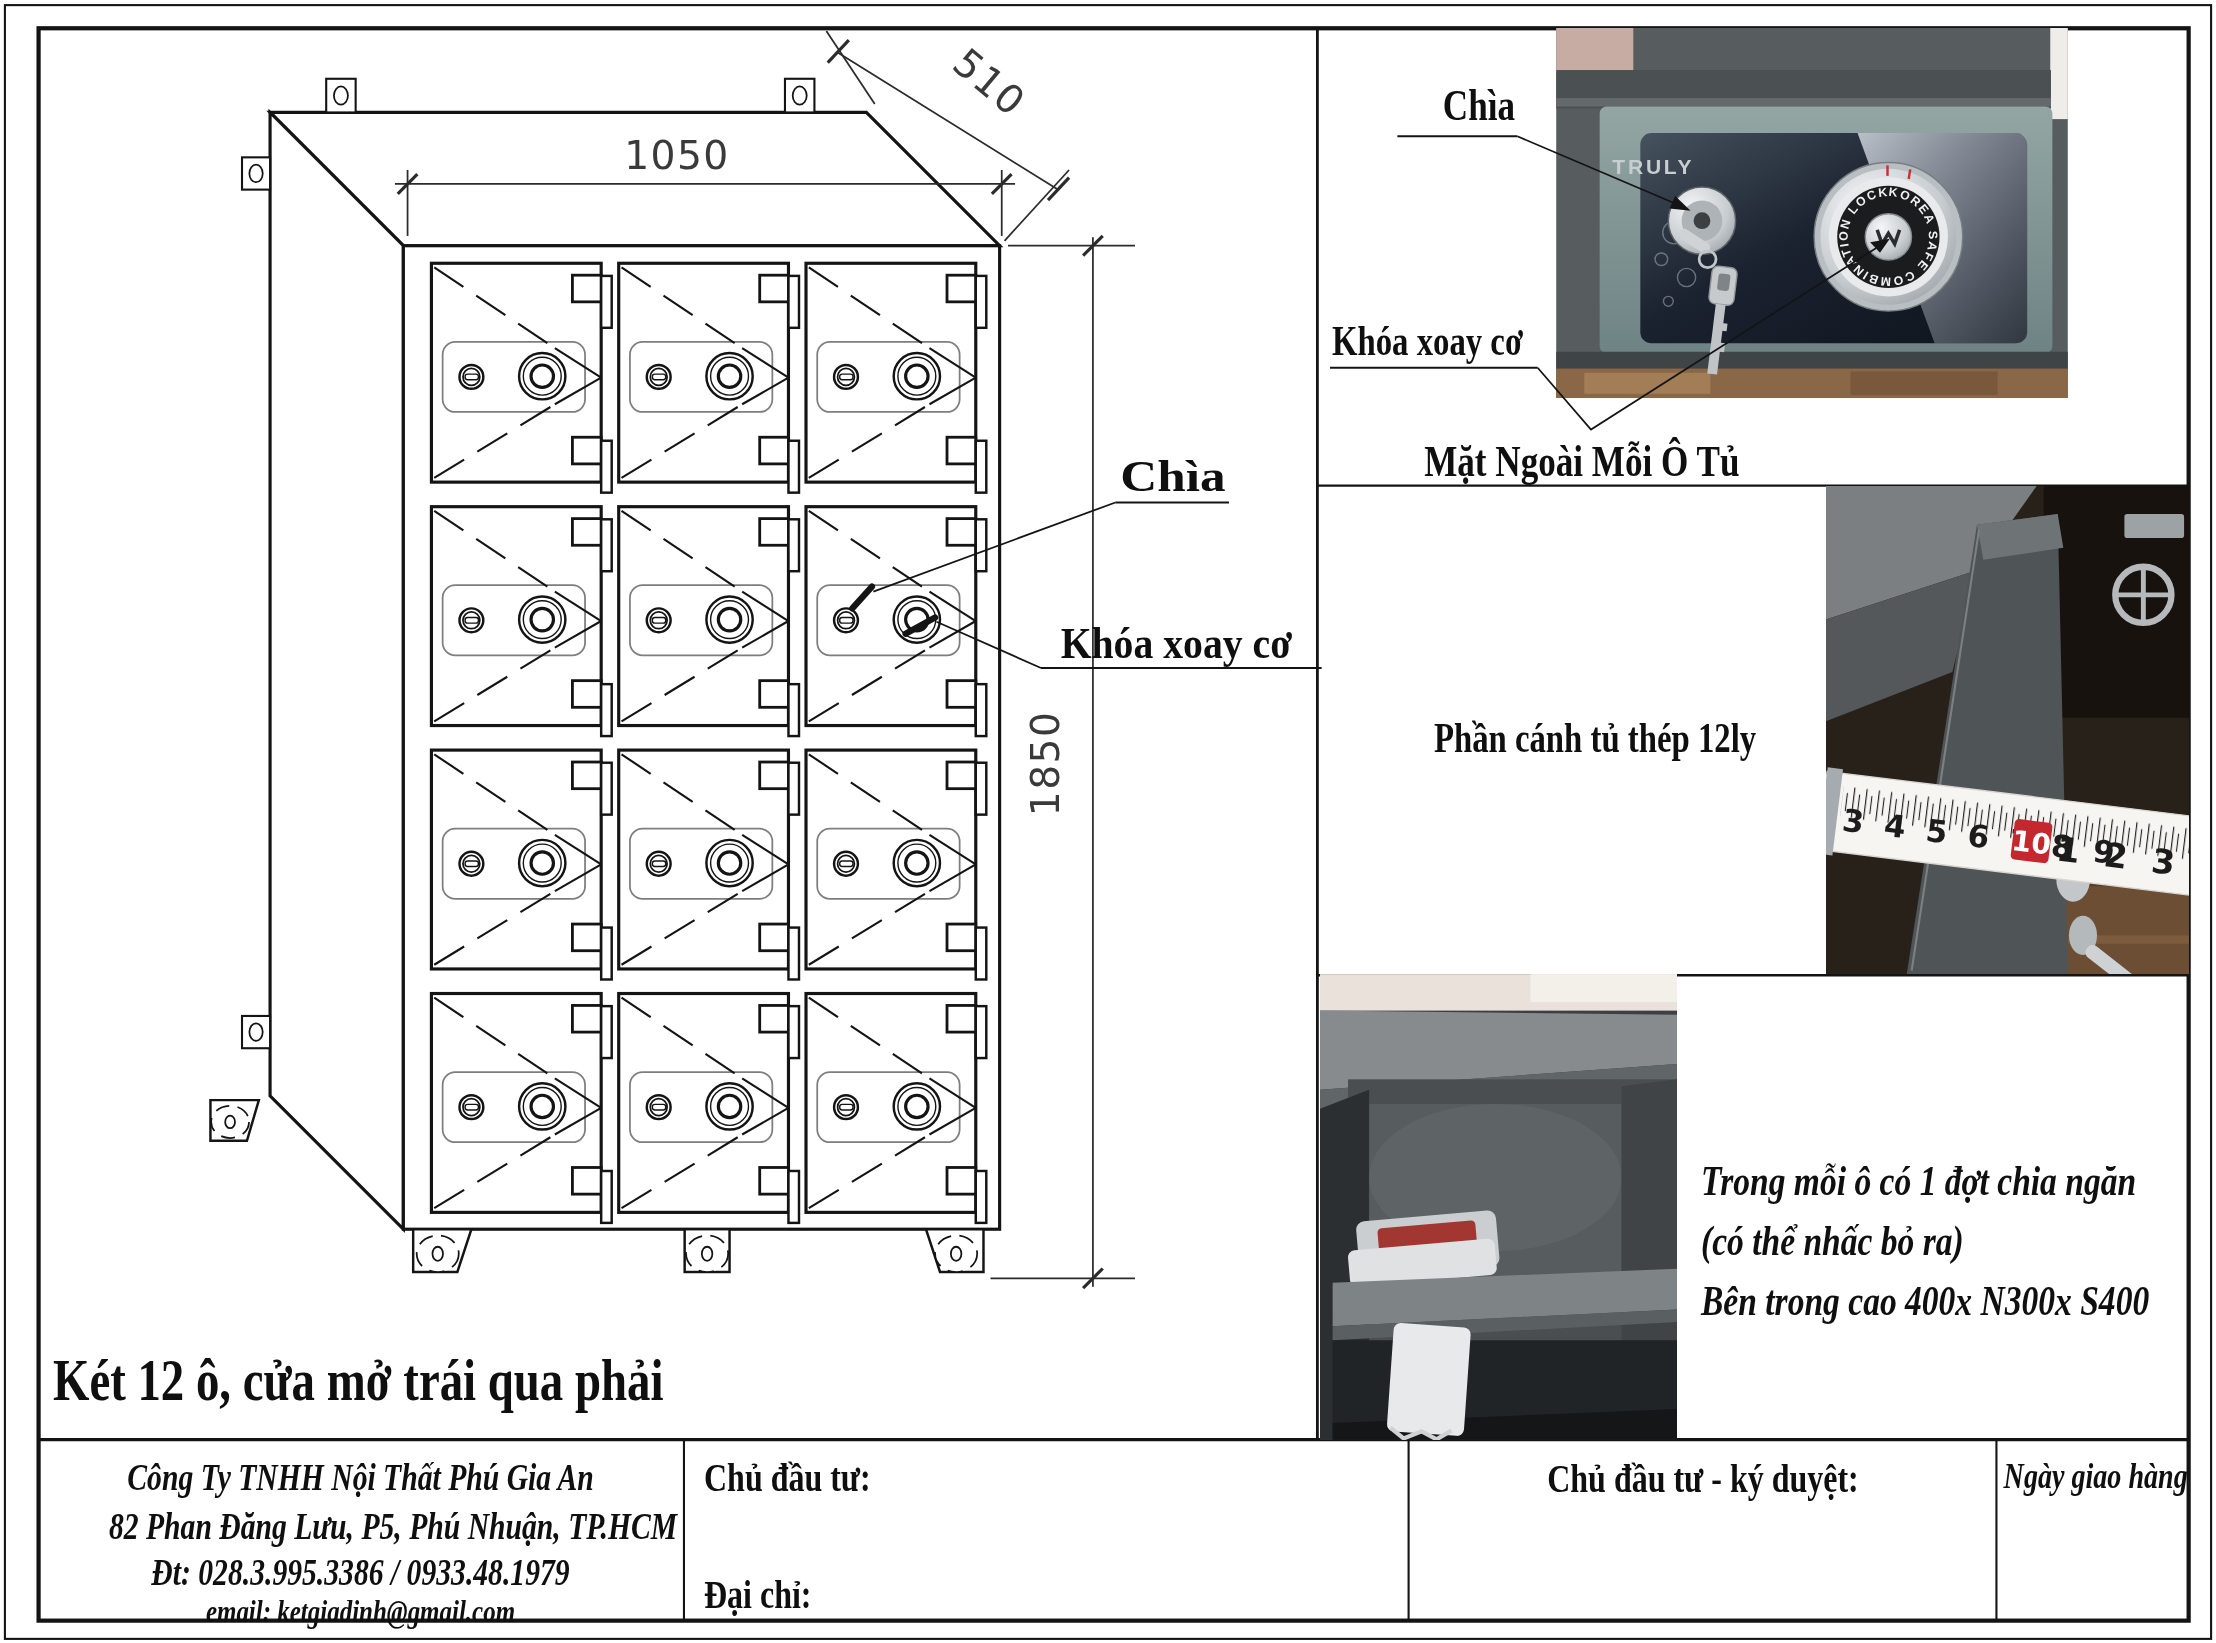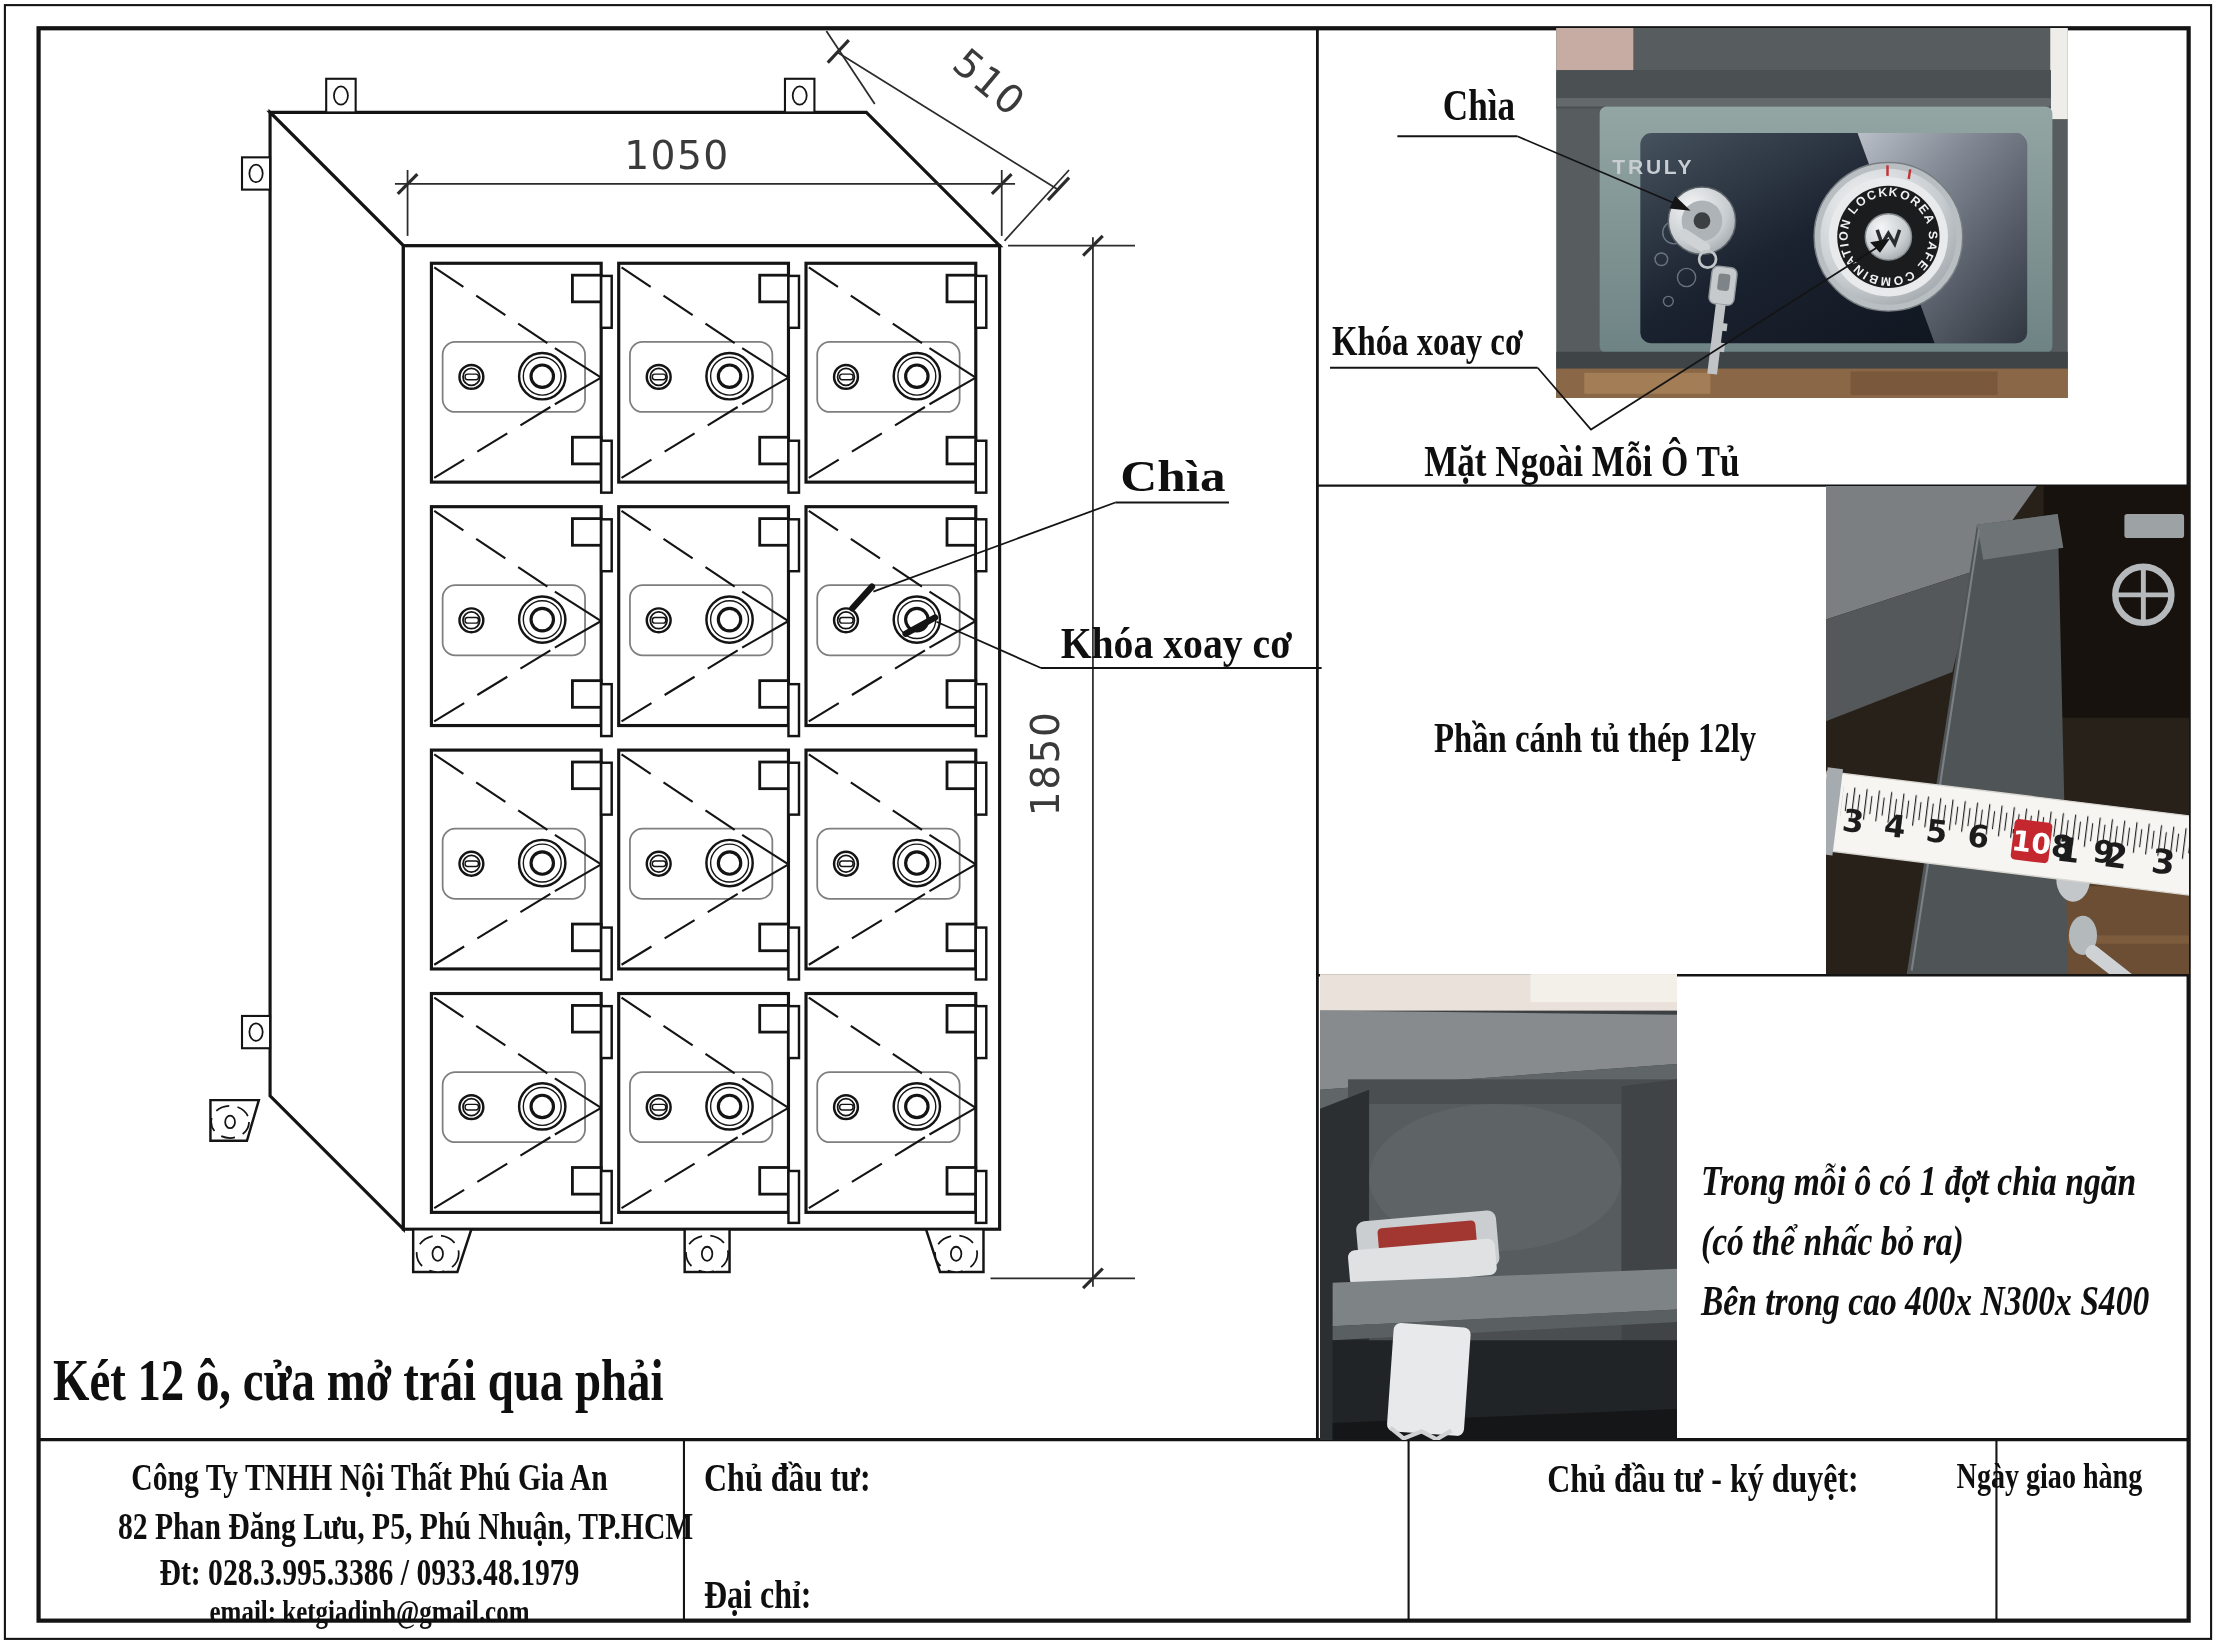--- a/index.html
+++ b/index.html
@@ -311,34 +311,34 @@
   <div class="abs serif-b cx center" style="left:1393px;top:714px;width:372px;font-size:42px;font-weight:600;">Phần cánh tủ thép 12ly</div>
 
   <div class="abs" style="left:1701px;top:1151px;width:491px;font-style:italic;">
     <div class="serif-b clx" style="font-size:43px;font-weight:600;line-height:60px;">Trong mỗi ô có 1 đợt chia ngăn</div>
     <div class="serif-b clx" style="font-size:43px;font-weight:600;line-height:60px;">(có thể nhấc bỏ ra)</div>
     <div class="serif-b clx" style="font-size:43px;font-weight:600;line-height:60px;">Bên trong cao 400x N300x S400</div>
   </div>
 
   <div class="abs serif-b clx" style="left:53px;top:1346px;font-size:60px;font-weight:600;">Két 12 ô, cửa mở trái qua phải</div>
 
-  <div class="abs" style="left:47px;top:1440px;width:645px;height:181px;">
+  <div class="abs" style="left:38px;top:1440px;width:645px;height:181px;font-style:italic;">
     <div class="serif-b cx center" style="margin-top:15.4px;font-size:38px;">Công Ty TNHH Nội Thất Phú Gia An</div>
     <div class="serif-b cx center" style="margin-top:4.2px;font-size:38px;">82 Phan Đăng Lưu, P5, Phú Nhuận, TP.HCM</div>
     <div class="serif-b cx center" style="margin-top:2.8px;font-size:38px;">Đt: 028.3.995.3386 / 0933.48.1979</div>
     <div class="serif-b cx center" style="margin-top:-1.4px;font-size:32px;">email: ketgiadinh@gmail.com</div>
   </div>
 
   <div class="abs" style="left:684px;top:1440px;width:642px;height:181px;padding-left:18px;">
     <div class="serif-b clx" style="position:absolute;left:19.6px;top:12.6px;font-size:41px;">Chủ đầu tư:</div>
     <div class="serif-b clx" style="position:absolute;left:19.6px;top:130px;font-size:41px;">Đại chỉ:</div>
   </div>
 
   <div class="abs" style="left:1409px;top:1440px;width:588px;height:181px;">
     <div class="serif-b cx center" style="margin-top:14px;font-size:41px;">Chủ đầu tư - ký duyệt:</div>
   </div>
 
-  <div class="abs" style="left:1939px;top:1440px;width:160px;height:181px;">
+  <div class="abs" style="left:1986px;top:1440px;width:160px;height:181px;font-style:italic;">
     <div class="serif-b cx center" style="margin-top:15.4px;font-size:36px;">Ngày giao hàng</div>
   </div>
 
 </div>
 
 
 </body></html>

